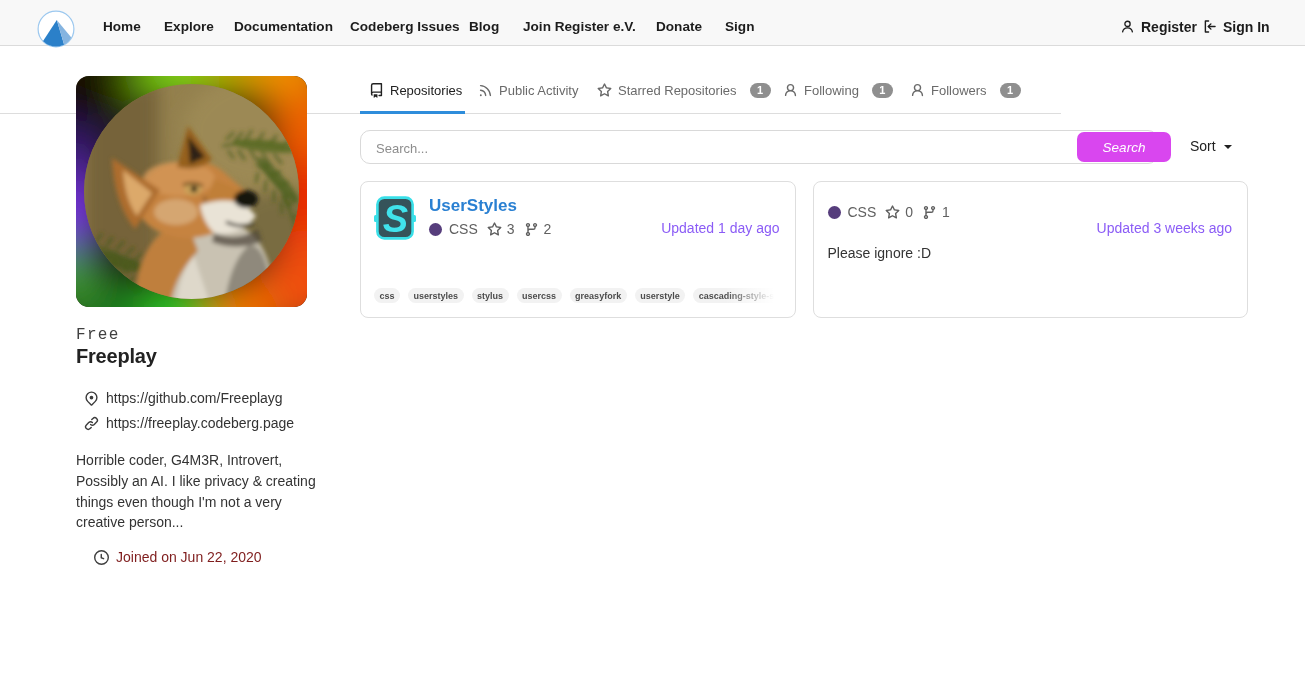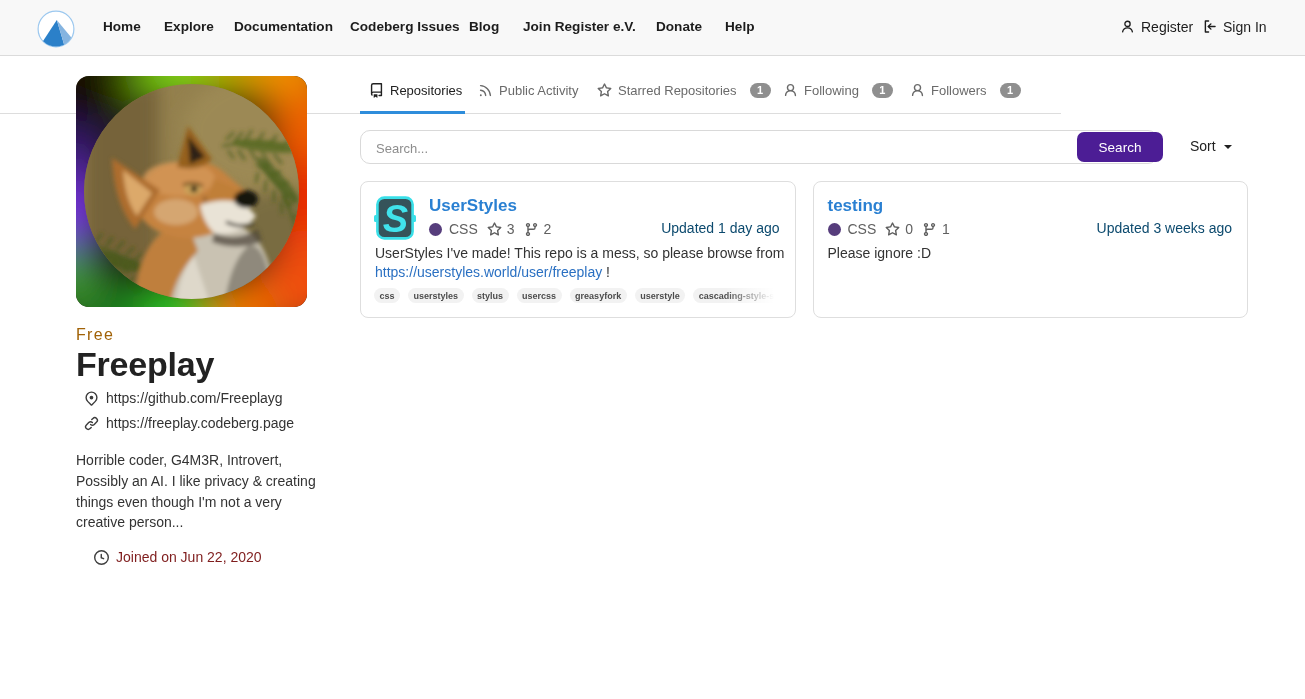--- a/index.html
+++ b/index.html
@@ -1,76 +1,76 @@
 <!DOCTYPE html>
 <html><head>
 <meta charset="utf-8">
 <style>
 * { box-sizing: border-box; }
 html,body { margin:0; padding:0; width:1305px; height:699px; overflow:hidden;
   font-family:"Liberation Sans", sans-serif; background:#fff; color:#212121; }
 a { text-decoration:none; color:inherit; }
 
 
-.nav { position:absolute; left:0; top:0; width:1305px; height:56px; background:#f8f8f8;
+.nav { position:absolute; left:0; top:0; width:1305px; height:46px; background:#f8f8f8;
   border-bottom:1px solid #dbdbdb; display:flex; align-items:center; }
 .nav .logo { position:absolute; left:37px; top:10px; width:38px; height:38px; }
 .nav a { position:absolute; top:20px; font-size:13.6px; font-weight:600; color:#1c1c1c; white-space:nowrap; line-height:14px; }
-.nav .itm { position:absolute; top:20px; display:flex; align-items:flex-end; font-size:14px; font-weight:400; color:#1c1c1c; line-height:14px; }
+.nav .itm { position:absolute; top:20px; display:flex; align-items:flex-end; font-size:14px; font-weight:700; color:#1c1c1c; line-height:14px; }
 .nav .itm svg { margin-right:6px; margin-top:-1px; }
 
 
 .tabsrow { position:absolute; left:0; top:55px; width:1061px; height:59px;
   border-bottom:1px solid #dddddd; }
 .tab { position:absolute; top:0; height:58px; display:flex; align-items:center; padding-top:12px;
   font-size:13px; color:#6a6a6a; }
 .tab svg { margin-right:6px; flex:none; }
 .tab .badge { margin-left:13px; background:#8f8f8f; color:#fff; font-size:11px; font-weight:700;
   min-width:21px; height:15px; border-radius:8px; display:flex; align-items:center; justify-content:center; padding:0 6px;}
 .tab.active { color:#212121; }
 .underline { position:absolute; left:360px; top:56px; width:105px; height:3px; background:#2e8ddb; }
 
 
 .searchrow { position:absolute; left:360px; top:130px; width:888px; height:34px; }
 .searchbox { position:absolute; left:0; top:0; width:798px; height:34px; background:#fff;
   border:1px solid #d9d9d9; border-radius:10px; }
 .searchbox .ph { position:absolute; left:15px; top:10px; font-size:13px; color:#8d8d8d; }
-.searchbtn { position:absolute; left:717px; top:2px; width:86px; height:30px; background:#4c1d95;
-  border-radius:7px; color:#fff; font-size:13.5px; display:flex; align-items:center; justify-content:center; }
+.searchbtn { position:absolute; left:717px; top:2px; width:94px; height:30px; background:#d946ef;
+  border-radius:7px; color:#fff; font-size:13.5px; display:flex; align-items:center; justify-content:center;font-style:italic; }
 .sort { position:absolute; left:830px; top:8px; font-size:14px; color:#212121; }
 .sort .caret { display:inline-block; margin-left:4px; vertical-align:2px;
   width:0; height:0; border-left:4.2px solid transparent; border-right:4.2px solid transparent; border-top:4.8px solid #212121; }
 
 
 .cards { position:absolute; left:360px; top:181px; width:888px; display:flex; gap:17px; }
 .card { flex:1 1 0; height:137px; background:#fff; border:1px solid #dedede; border-radius:8px;
   position:relative; padding:15px 16px 0 13px; overflow:hidden; }
 .rlogo { position:absolute; left:13px; top:14px; width:42px; height:44px; }
 .card .body { margin-left:55px; }
 .card.nologo .body { margin-left:1px; }
 .rtitle { font-size:17px; font-weight:700; color:#2a80d2; line-height:17px; margin-top:0px; }
 .meta { display:flex; align-items:center; margin-top:7px; height:16px; font-size:14px; color:#606060; }
 .meta .dot { width:13px; height:13px; border-radius:50%; background:#563d7c; margin-right:7px; }
 .meta .num { margin:0 0 0 5px; }
 .meta svg { margin-left:9px; }
-.updated { position:absolute; right:15px; top:221px; font-size:14px; color:#0c4a6e; }
+.updated { position:absolute; right:15px; top:221px; font-size:14px; color:#8b5cf6; }
 .card .updated { top:38px; }
 .desc { position:absolute; left:14px; top:62px; font-size:14px; line-height:18.5px; color:#333; white-space:nowrap; }
 .desc a { color:#2a70c2; }
 .tags { position:absolute; left:13px; top:106px; right:0; height:18px; display:flex; overflow:hidden; }
 .tag { flex:none; background:#f2f2f2; border-radius:8px; height:15px; padding:0 5.5px; margin-right:8px;
   font-size:9px; font-weight:700; color:#4c4c4c; display:flex; align-items:center; }
 .tagfade { position:absolute; right:0; top:100px; width:70px; height:28px;
   background:linear-gradient(to right, rgba(255,255,255,0), #fff 70%); }
 
 
 .profile { position:absolute; left:76px; top:76px; width:236px; }
 .avatar { position:absolute; left:0; top:0; width:231px; height:231px; border-radius:13px; overflow:hidden; }
-.fullname { position:absolute; left:0; top:250px; font-size:16px; color:#a16207; letter-spacing:1.3px;}
-.username { position:absolute; left:0; top:269px; font-size:34px; font-weight:700; color:#222; letter-spacing:-0.2px; }
+.fullname { position:absolute; left:0; top:250px; font-size:16px; color:#404040; letter-spacing:1.3px;font-family:Liberation Mono, monospace;}
+.username { position:absolute; left:0; top:269px; font-size:20px; font-weight:700; color:#222; letter-spacing:-0.2px; }
 .plink { position:absolute; left:8px; display:flex; align-items:center; font-size:14px; color:#333; }
 .plink svg { margin-right:7px; flex:none; }
 .bio { position:absolute; left:0; top:374px; font-size:14px; line-height:20.8px; color:#333; width:250px; }
 .joined { position:absolute; left:18px; top:473px; display:flex; align-items:center; font-size:14px; color:#7f1d1d; }
 .joined svg { margin-right:7px; }
 </style>
 </head>
 <body>
 
 <div class="nav">
@@ -86,21 +86,21 @@
       <path d="M19.8 10 L36.8 30.5 L36.8 38.5 L28.3 38.5 Z" fill="#85b4e0"></path>
     </g>
   </svg>
   <a style="left:103px">Home</a>
   <a style="left:164px">Explore</a>
   <a style="left:234px">Documentation</a>
   <a style="left:350px">Codeberg Issues</a>
   <a style="left:469px">Blog</a>
   <a style="left:523px">Join Register e.V.</a>
   <a style="left:656px">Donate</a>
-  <a style="left:725px">Help</a>
+  <a style="left:725px">Sign</a>
   <span class="itm" style="left:1120px">
     <svg width="15" height="15" viewBox="0 0 16 16" fill="none" stroke="#1c1c1c" stroke-width="1.4" stroke-linecap="round" stroke-linejoin="round">
       <circle cx="8" cy="5.2" r="2.8"></circle>
         <path d="M2.8 13.8c0.4-3 2.6-4.4 5.2-4.4s4.8 1.4 5.2 4.4"></path>
     </svg>
     Register</span>
   <span class="itm" style="left:1202px">
     <svg width="15" height="15" viewBox="0 0 16 16" fill="none" stroke="#1c1c1c" stroke-width="1.5" stroke-linecap="round" stroke-linejoin="round">
       <path d="M7 2.2H3.6v11.6H7"></path>
         <path d="M9.5 5.2 6.7 8l2.8 2.8"></path>
@@ -163,35 +163,33 @@
             <path d="M8 .25a.75.75 0 0 1 .673.418l1.882 3.815 4.21.612a.75.75 0 0 1 .416 1.279l-3.046 2.97.719 4.192a.751.751 0 0 1-1.088.791L8 12.347l-3.766 1.98a.75.75 0 0 1-1.088-.79l.72-4.194L.818 6.374a.75.75 0 0 1 .416-1.28l4.21-.611L7.327.668A.75.75 0 0 1 8 .25Zm0 2.445L6.615 5.5a.75.75 0 0 1-.564.41l-3.097.45 2.24 2.184a.75.75 0 0 1 .216.664l-.528 3.084 2.769-1.456a.75.75 0 0 1 .698 0l2.77 1.456-.53-3.084a.75.75 0 0 1 .216-.664l2.24-2.183-3.096-.45a.75.75 0 0 1-.564-.41L8 2.694Z"></path>
           </svg>
         <span class="num">3</span>
         <svg width="15" height="15" viewBox="0 0 16 16" fill="#606060">
             <path d="M9.5 3.25a2.25 2.25 0 1 1 3 2.122V6A2.5 2.5 0 0 1 10 8.5H6a1 1 0 0 0-1 1v1.128a2.251 2.251 0 1 1-1.5 0V5.372a2.25 2.25 0 1 1 1.5 0v1.836A2.493 2.493 0 0 1 6 7h4a1 1 0 0 0 1-1v-.628A2.25 2.25 0 0 1 9.5 3.25Zm-6 0a.75.75 0 1 0 1.5 0 .75.75 0 0 0-1.5 0Zm8.25-.75a.75.75 0 1 0 0 1.5.75.75 0 0 0 0-1.5ZM4.25 12a.75.75 0 1 0 0 1.5.75.75 0 0 0 0-1.5Z"></path>
           </svg>
         <span class="num">2</span>
       </div>
     </div>
     <div class="updated">Updated 1 day ago</div>
-    <div class="desc">UserStyles I've made! This repo is a mess, so please browse from<br><a>https://userstyles.world/user/freeplay</a> !</div>
     <div class="tags">
       <span class="tag">css</span>
         <span class="tag">userstyles</span>
         <span class="tag">stylus</span>
         <span class="tag">usercss</span>
         <span class="tag">greasyfork</span>
         <span class="tag">userstyle</span>
         <span class="tag">cascading-style-sheets</span>
     </div>
     <div class="tagfade"></div>
   </div>
   <div class="card nologo">
     <div class="body">
-      <div class="rtitle">testing</div>
       <div class="meta">
         <span class="dot"></span>CSS
         <svg width="15" height="15" viewBox="0 0 16 16" fill="#606060">
             <path d="M8 .25a.75.75 0 0 1 .673.418l1.882 3.815 4.21.612a.75.75 0 0 1 .416 1.279l-3.046 2.97.719 4.192a.751.751 0 0 1-1.088.791L8 12.347l-3.766 1.98a.75.75 0 0 1-1.088-.79l.72-4.194L.818 6.374a.75.75 0 0 1 .416-1.28l4.21-.611L7.327.668A.75.75 0 0 1 8 .25Zm0 2.445L6.615 5.5a.75.75 0 0 1-.564.41l-3.097.45 2.24 2.184a.75.75 0 0 1 .216.664l-.528 3.084 2.769-1.456a.75.75 0 0 1 .698 0l2.77 1.456-.53-3.084a.75.75 0 0 1 .216-.664l2.24-2.183-3.096-.45a.75.75 0 0 1-.564-.41L8 2.694Z"></path>
           </svg>
         <span class="num">0</span>
         <svg width="15" height="15" viewBox="0 0 16 16" fill="#606060">
             <path d="M9.5 3.25a2.25 2.25 0 1 1 3 2.122V6A2.5 2.5 0 0 1 10 8.5H6a1 1 0 0 0-1 1v1.128a2.251 2.251 0 1 1-1.5 0V5.372a2.25 2.25 0 1 1 1.5 0v1.836A2.493 2.493 0 0 1 6 7h4a1 1 0 0 0 1-1v-.628A2.25 2.25 0 0 1 9.5 3.25Zm-6 0a.75.75 0 1 0 1.5 0 .75.75 0 0 0-1.5 0Zm8.25-.75a.75.75 0 1 0 0 1.5.75.75 0 0 0 0-1.5ZM4.25 12a.75.75 0 1 0 0 1.5.75.75 0 0 0 0-1.5Z"></path>
           </svg>
         <span class="num">1</span>

